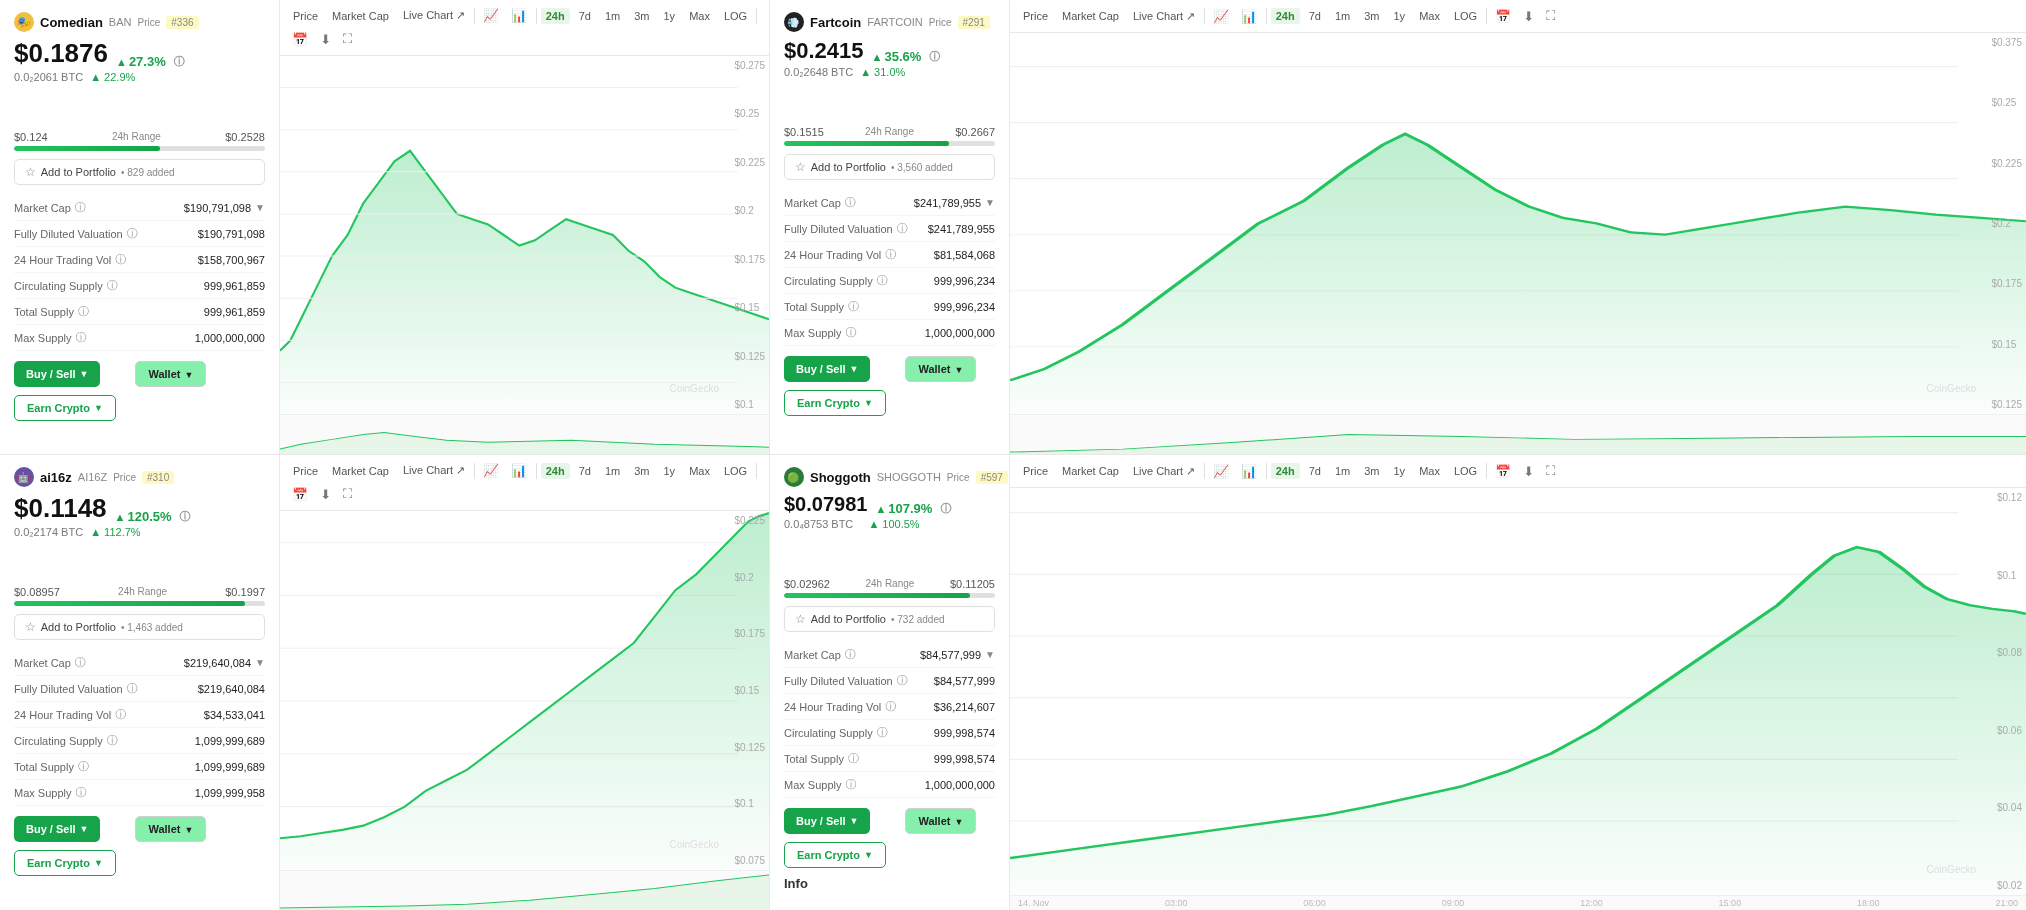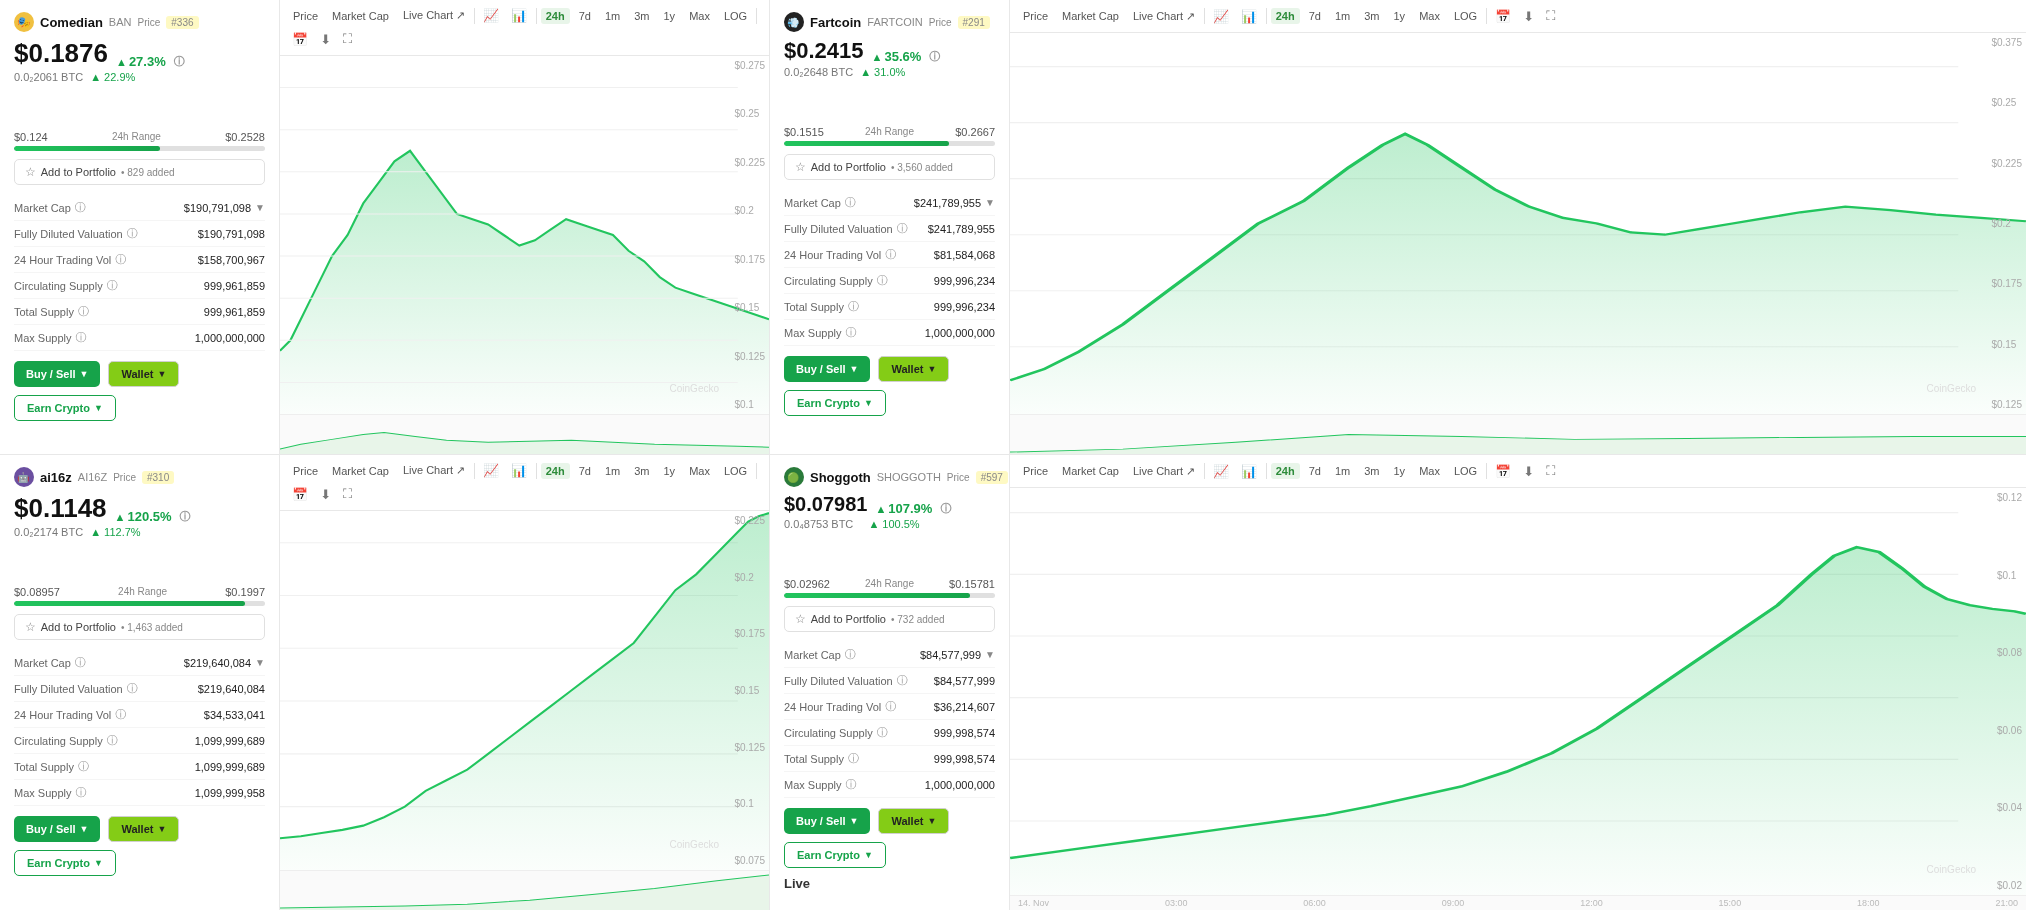--- a/index.html
+++ b/index.html
@@ -194,31 +194,32 @@
       border-radius: 5px;
       padding: 6px 12px;
       font-size: 11px;
       font-weight: 600;
       cursor: pointer;
       display: flex;
       align-items: center;
       gap: 4px;
     }
     .btn-wallet {
-      background: #84cc16;
+      background: #86efac;
       color: #222;
       border: 1px solid #d0d0d0;
       border-radius: 5px;
       padding: 6px 12px;
       font-size: 11px;
       font-weight: 600;
       cursor: pointer;
       display: flex;
-      align-items: center;
+      align-items: flex-end;
       gap: 4px;
+      margin-left: 27px;
     }
     .btn-earn {
       background: #fff;
       color: #16a34a;
       border: 1px solid #16a34a;
       border-radius: 5px;
       padding: 6px 12px;
       font-size: 11px;
       font-weight: 600;
       cursor: pointer;
@@ -743,21 +744,21 @@
           <span class="info-icon">ⓘ</span>
         </div>
         <div class="coin-btc">
           <span>0.0₄8753 BTC</span>
           <span style="color:#16a34a;margin-left:12px;">▲ <span>100.5%</span></span>
         </div>
         <div class="range-bar-container">
           <div class="range-labels">
             <span>$0.02962</span>
             <span class="range-label-center">24h Range</span>
-            <span>$0.15781</span>
+            <span>$0.11205</span>
           </div>
           <div class="range-bar">
               <div class="range-bar-fill" style="width:88%;"></div>
             </div>
         </div>
         <button class="add-portfolio-btn">
           <span class="star-icon">☆</span>
           <span>Add to Portfolio</span>
           <span class="added-count">• <span>732 added</span></span>
         </button>
@@ -807,21 +808,21 @@
           </button>
           <button class="btn-wallet">
             <span>Wallet</span> 
               <span style="font-size:9px;">▼</span>
           </button>
           <button class="btn-earn">
             <span>Earn Crypto</span> 
               <span style="font-size:9px;">▼</span>
           </button>
         </div>
-        <div style="margin-top:8px;font-size:13px;font-weight:600;color:#333;">Live</div>
+        <div style="margin-top:8px;font-size:13px;font-weight:600;color:#333;">Info</div>
       </div>
 
       <div style="flex:1;display:flex;flex-direction:column;min-width:0;">
         <div class="chart-toolbar">
           <button class="chart-toolbar-btn">Price</button>
           <button class="chart-toolbar-btn">Market Cap</button>
           <button class="chart-toolbar-btn">Live Chart ↗</button>
           <div class="chart-toolbar-sep"></div>
           <span class="chart-toolbar-icon">📈</span>
           <span class="chart-toolbar-icon">📊</span>

